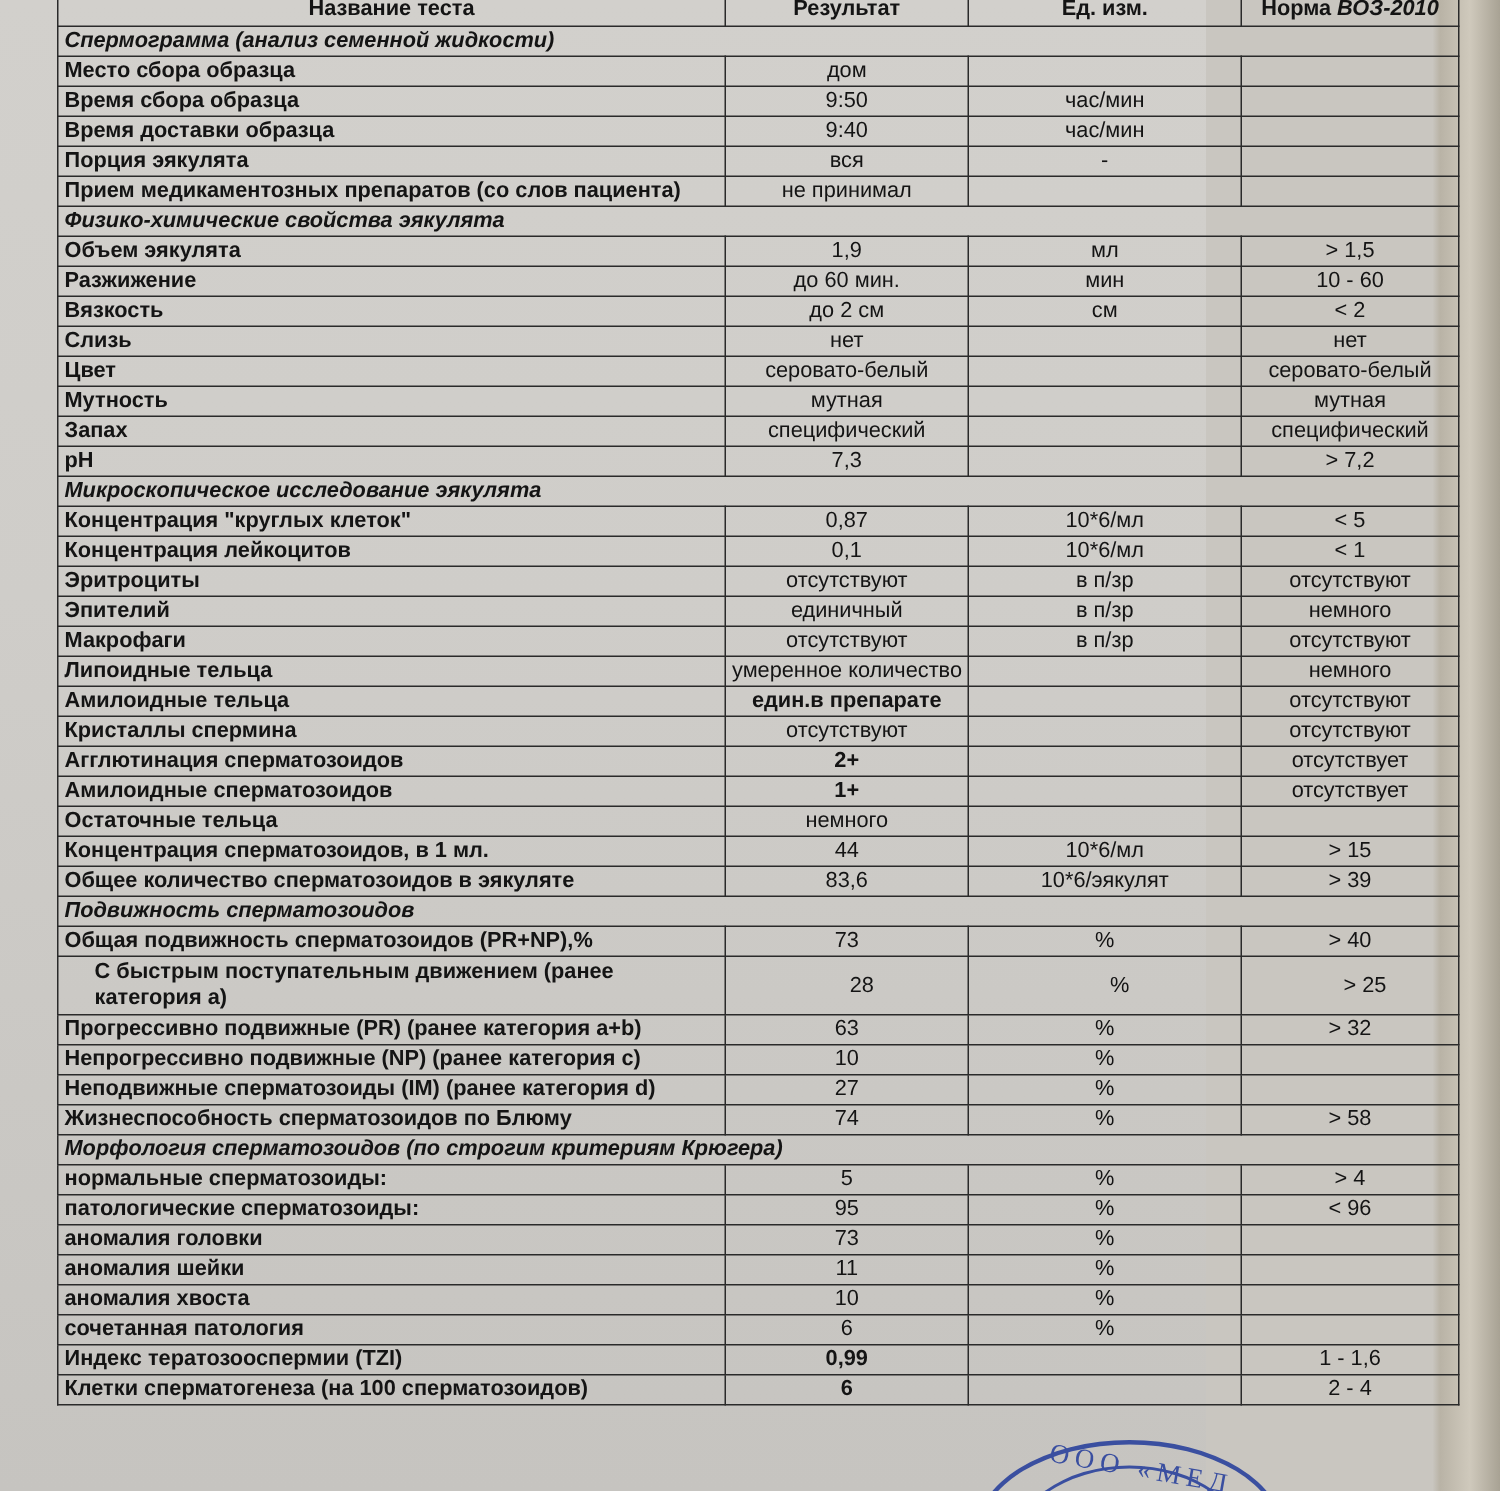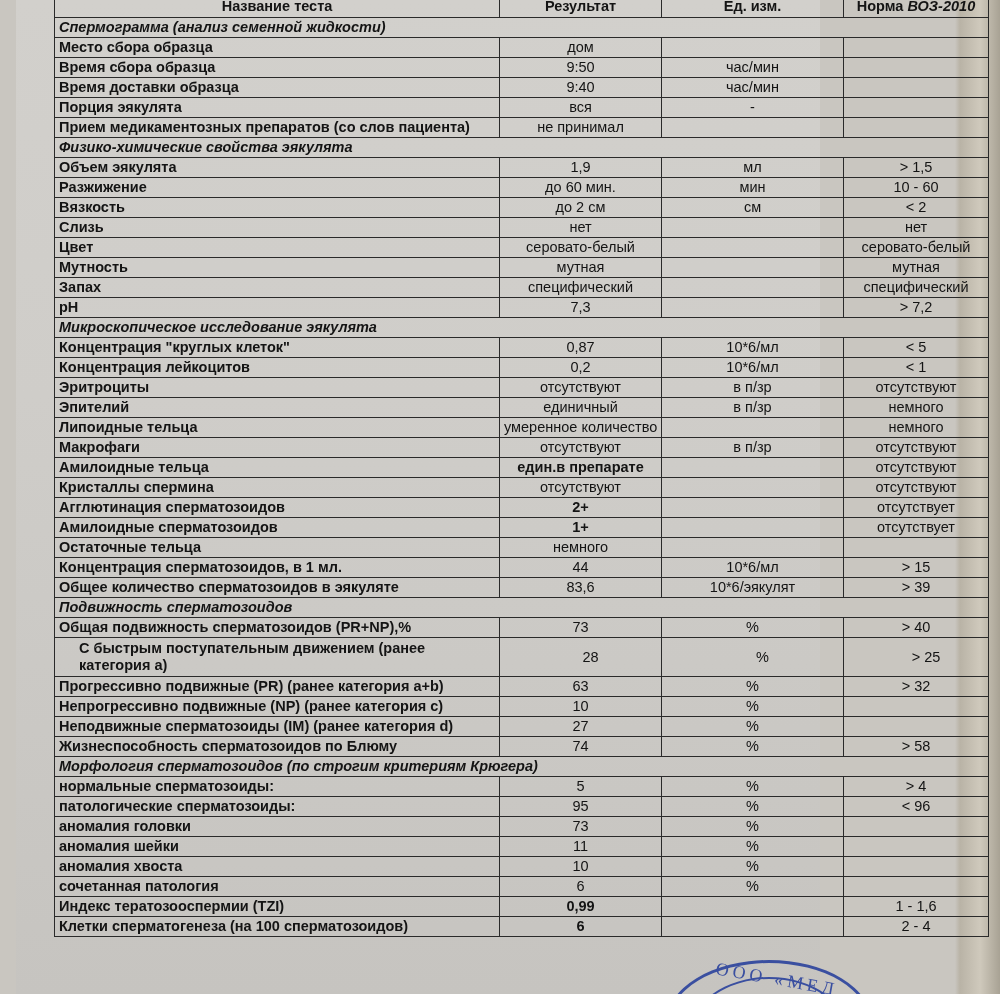--- a/index.html
+++ b/index.html
@@ -3,21 +3,21 @@
 <meta charset="utf-8">
 <style>
   html, body { margin:0; padding:0; }
   body {
     width:1000px; height:994px; overflow:hidden;
     background: linear-gradient(90deg, #c9c6c0 0%, #c9c6c0 95.5%, #b9b3a6 96%, #cfc9bc 98%, #a8a294 100%);
     font-family: "Liberation Sans", sans-serif;
     position:relative;
   }
   .paper {
-    position:absolute; left:16px; top:0; width:804px; height:994px;
+    position:absolute; left:0; top:0; width:804px; height:994px;
     background: linear-gradient(180deg, #d2d0cc 0%, #cfcdc9 40%, #c6c4c0 100%);
   }
   table.report {
     position:absolute; left:38px; top:-6px; width:896px;
     border-collapse:collapse; table-layout:fixed;
     color:#141414; font-size:14.5px;
   }
   table.report td, table.report th {
     border:1.5px solid #2a2a2a; padding:0 4px; height:19px; line-height:17px;
     white-space:nowrap; overflow:visible;
@@ -151,47 +151,47 @@
           <td colspan="4">Микроскопическое исследование эякулята</td>
         </tr>
         <tr>
           <td class="name">Концентрация "круглых клеток"</td>
           <td class="c">0,87</td>
           <td class="c">10*6/мл</td>
           <td class="c">&lt; 5</td>
         </tr>
         <tr>
           <td class="name">Концентрация лейкоцитов</td>
-          <td class="c">0,2</td>
+          <td class="c">0,1</td>
           <td class="c">10*6/мл</td>
           <td class="c">&lt; 1</td>
         </tr>
         <tr>
           <td class="name">Эритроциты</td>
           <td class="c">отсутствуют</td>
           <td class="c">в п/зр</td>
           <td class="c">отсутствуют</td>
         </tr>
         <tr>
           <td class="name">Эпителий</td>
           <td class="c">единичный</td>
           <td class="c">в п/зр</td>
           <td class="c">немного</td>
         </tr>
         <tr>
+          <td class="name">Макрофаги</td>
+          <td class="c">отсутствуют</td>
+          <td class="c">в п/зр</td>
+          <td class="c">отсутствуют</td>
+        </tr>
+        <tr>
           <td class="name">Липоидные тельца</td>
           <td class="c">умеренное количество</td>
           <td class="c"></td>
           <td class="c">немного</td>
-        </tr>
-        <tr>
-          <td class="name">Макрофаги</td>
-          <td class="c">отсутствуют</td>
-          <td class="c">в п/зр</td>
-          <td class="c">отсутствуют</td>
         </tr>
         <tr>
           <td class="name">Амилоидные тельца</td>
           <td class="c b">един.в препарате</td>
           <td class="c"></td>
           <td class="c">отсутствуют</td>
         </tr>
         <tr>
           <td class="name">Кристаллы спермина</td>
           <td class="c">отсутствуют</td>

